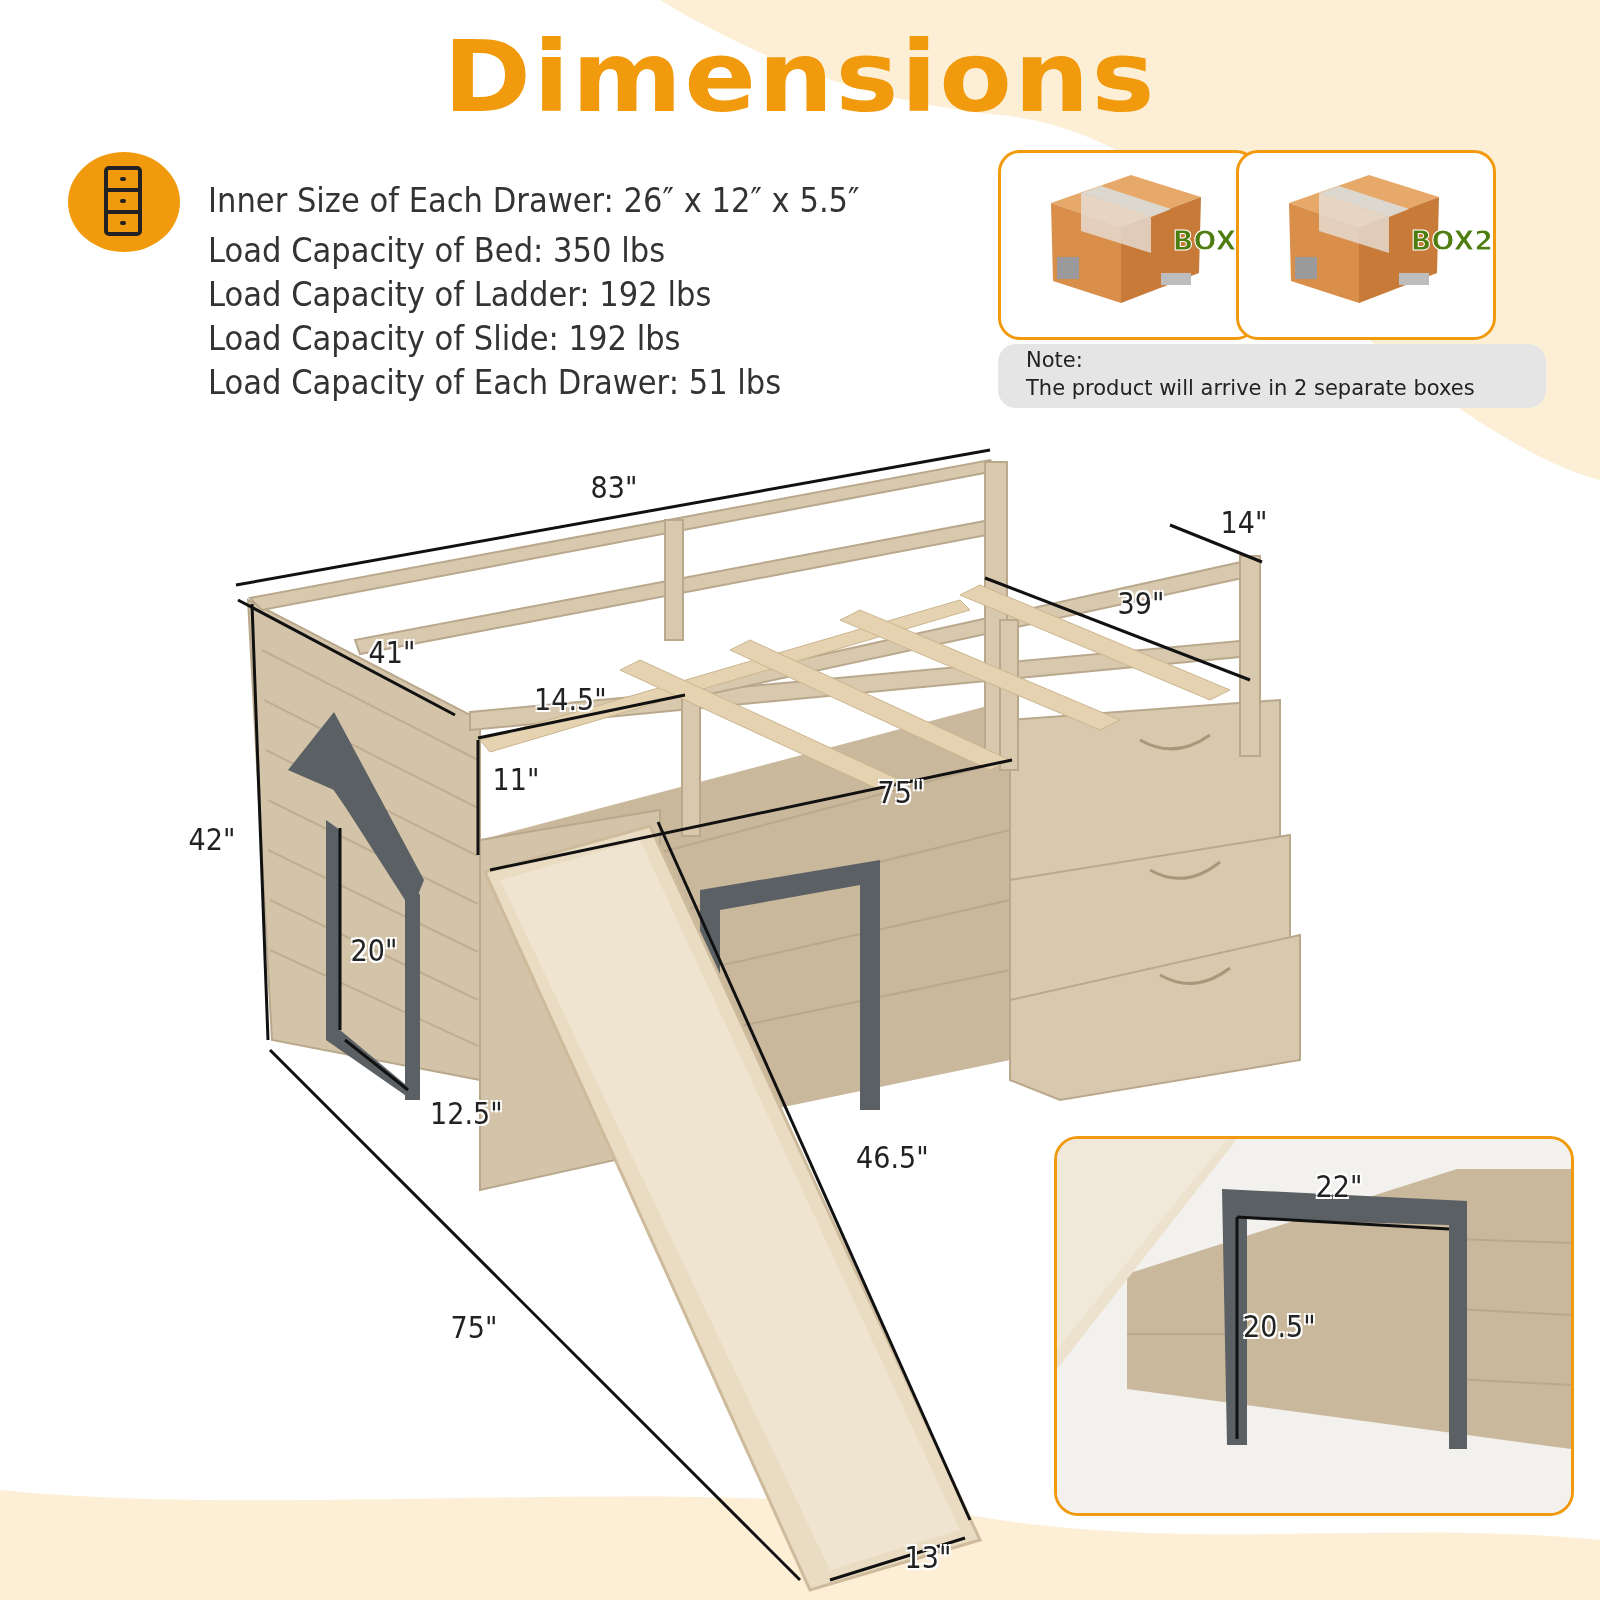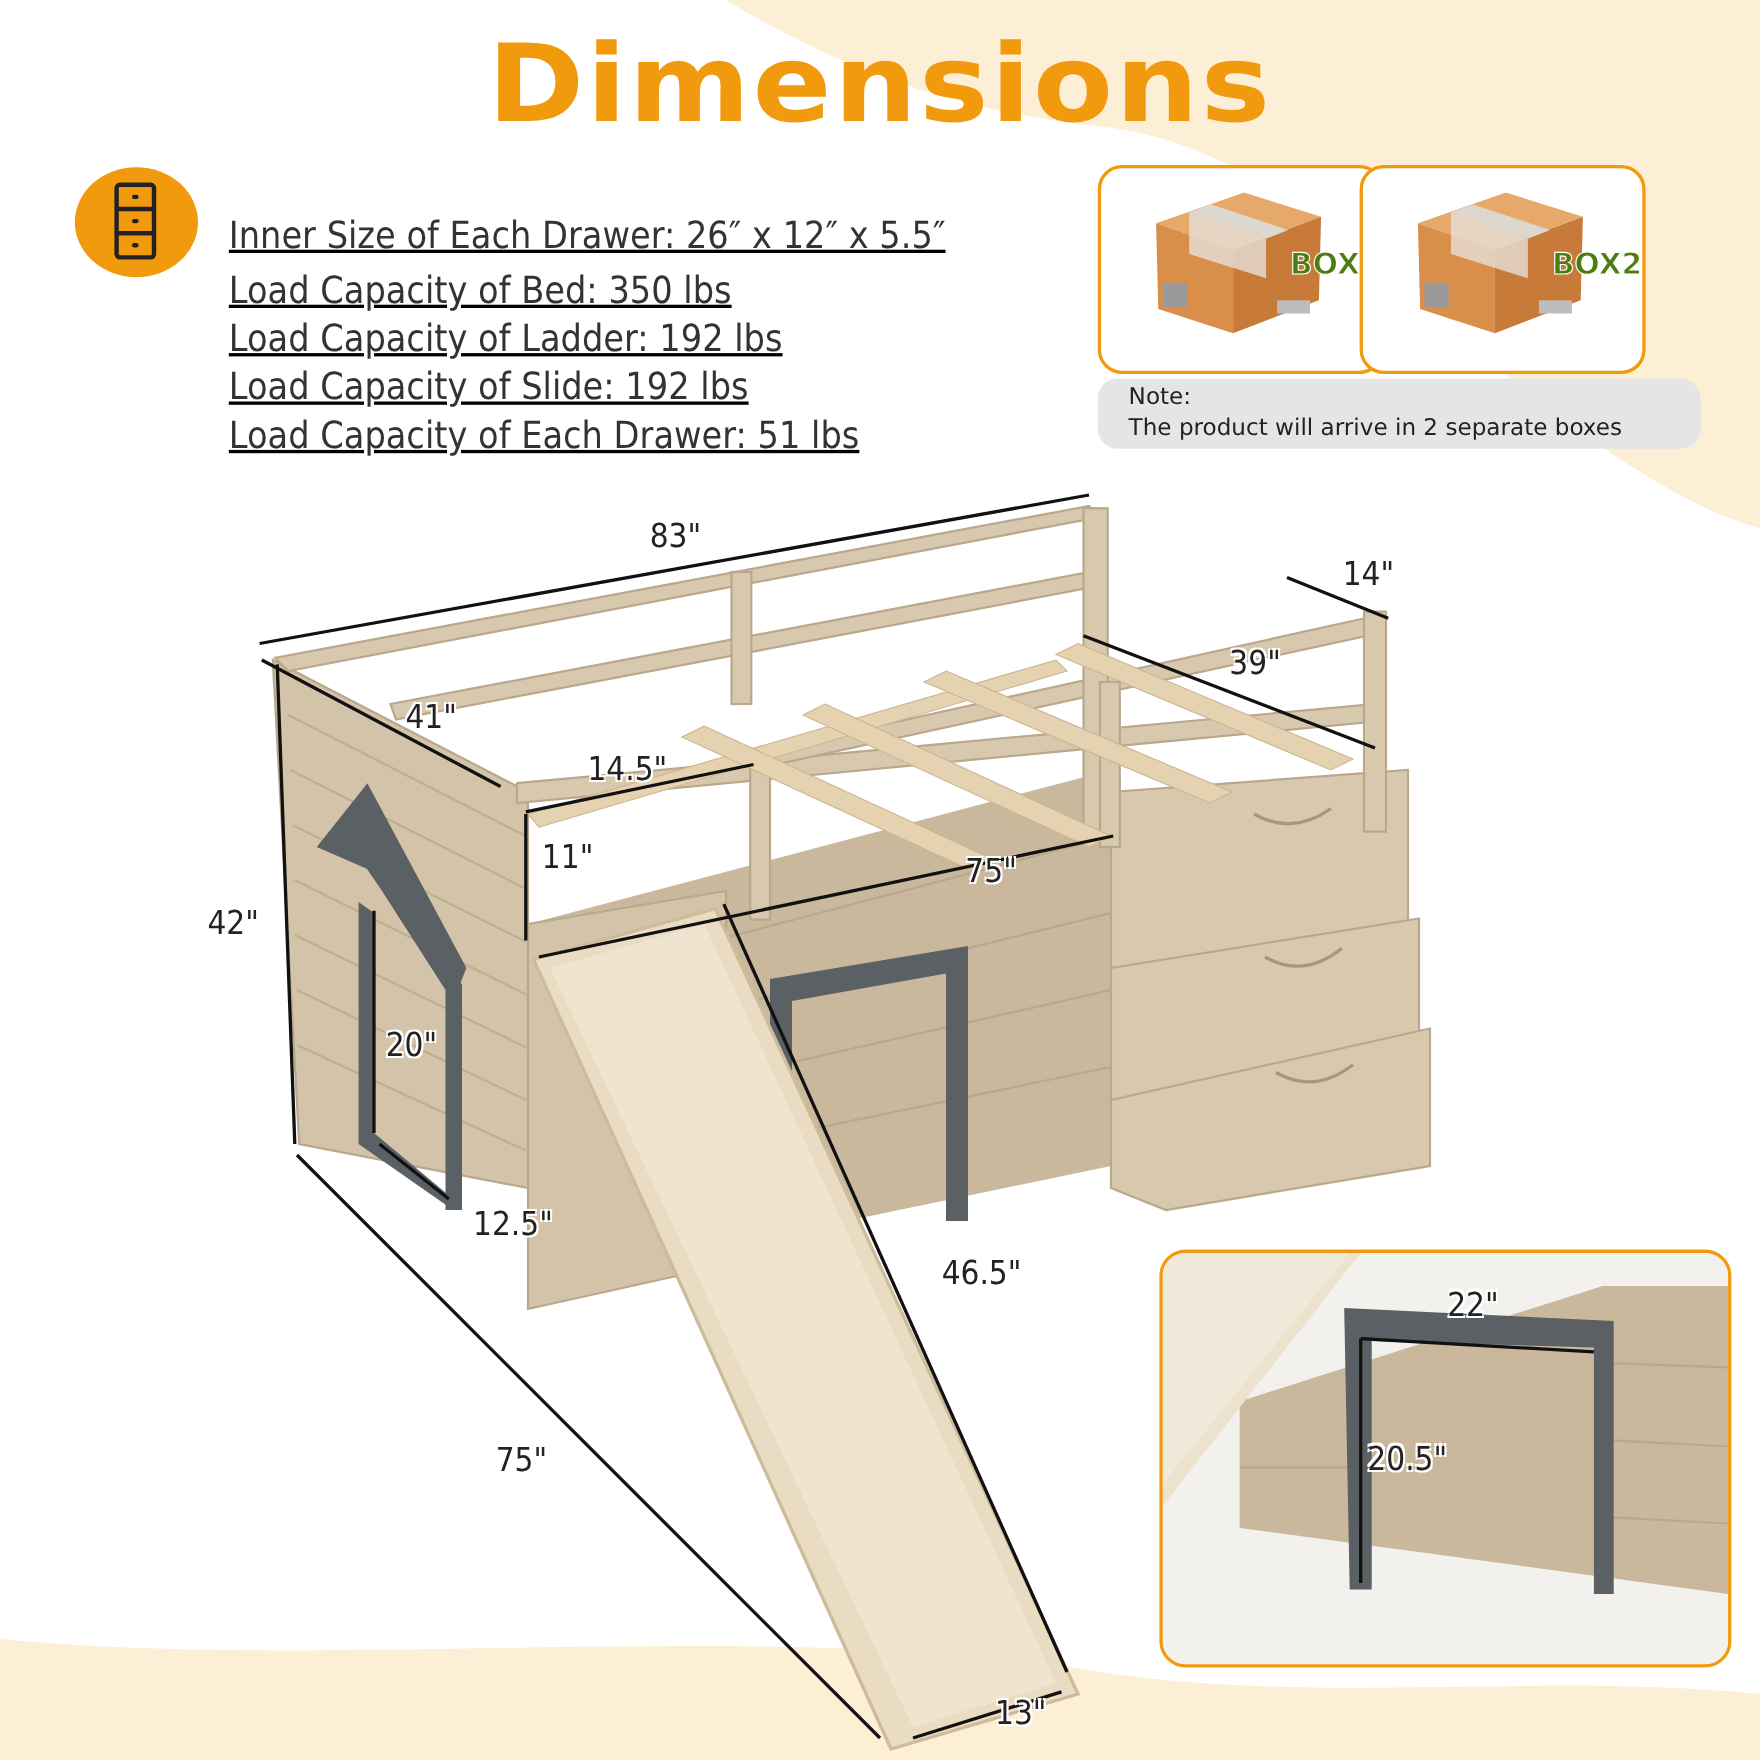--- a/index.html
+++ b/index.html
@@ -1,20 +1,20 @@
 <!DOCTYPE html>
 <html><head>
 <meta charset="utf-8">
 <style>
   html, body { margin: 0; padding: 0; }
   body { width: 1600px; height: 1600px; position: relative; overflow: hidden; background: #ffffff; font-family: "DejaVu Sans", sans-serif; }
   .bg-wave-top { position: absolute; left: 0; top: 0; width: 1600px; height: 1600px; }
   .title { position: absolute; left: 0; width: 1600px; top: 20px; text-align: center; font-family: "DejaVu Sans", sans-serif; font-weight: bold; font-size: 98px; color: #f29a0e; letter-spacing: 2px; transform: scaleX(1.08); }
   .spec-icon { position: absolute; left: 68px; top: 152px; width: 112px; height: 100px; border-radius: 50%; background: #f29a0e; }
-  .spec-list { position: absolute; left: 208px; top: 192px; text-decoration: underline; }
+  .spec-list { position: absolute; left: 208px; top: 178px; }
   .spec-line { font-family: "DejaVu Sans", sans-serif; font-size: 34px; color: #333; line-height: 44px; white-space: nowrap; transform: scaleX(0.9); transform-origin: left; }
   .box-card { position: absolute; top: 150px; width: 254px; height: 184px; border: 3px solid #f29a0e; border-radius: 22px; background: #fff; }
   .box-label { position: absolute; left: 0; width: 100%; top: 72px; text-align: right; font-weight: bold; font-size: 27px; color: #4d7c0f; -webkit-text-stroke: 1px #fff; }
   .note { position: absolute; left: 998px; top: 344px; width: 548px; height: 64px; border-radius: 18px; background: #e5e5e5; padding: 2px 28px; box-sizing: border-box; }
   .note-line { font-family: "DejaVu Sans", sans-serif; font-size: 21px; color: #222; line-height: 28px; white-space: nowrap; }
   .dim { position: absolute; font-family: "DejaVu Sans", sans-serif; font-size: 30px; color: #222; white-space: nowrap; transform: scaleX(0.9); }
   .dim.outline { text-shadow: -2px -2px 0 #fff, 2px -2px 0 #fff, -2px 2px 0 #fff, 2px 2px 0 #fff; }
   .inset { position: absolute; left: 1054px; top: 1136px; width: 514px; height: 374px; border: 3px solid #f29a0e; border-radius: 24px; overflow: hidden; background: #f1efec; }
   svg { display: block; }
 </style>

